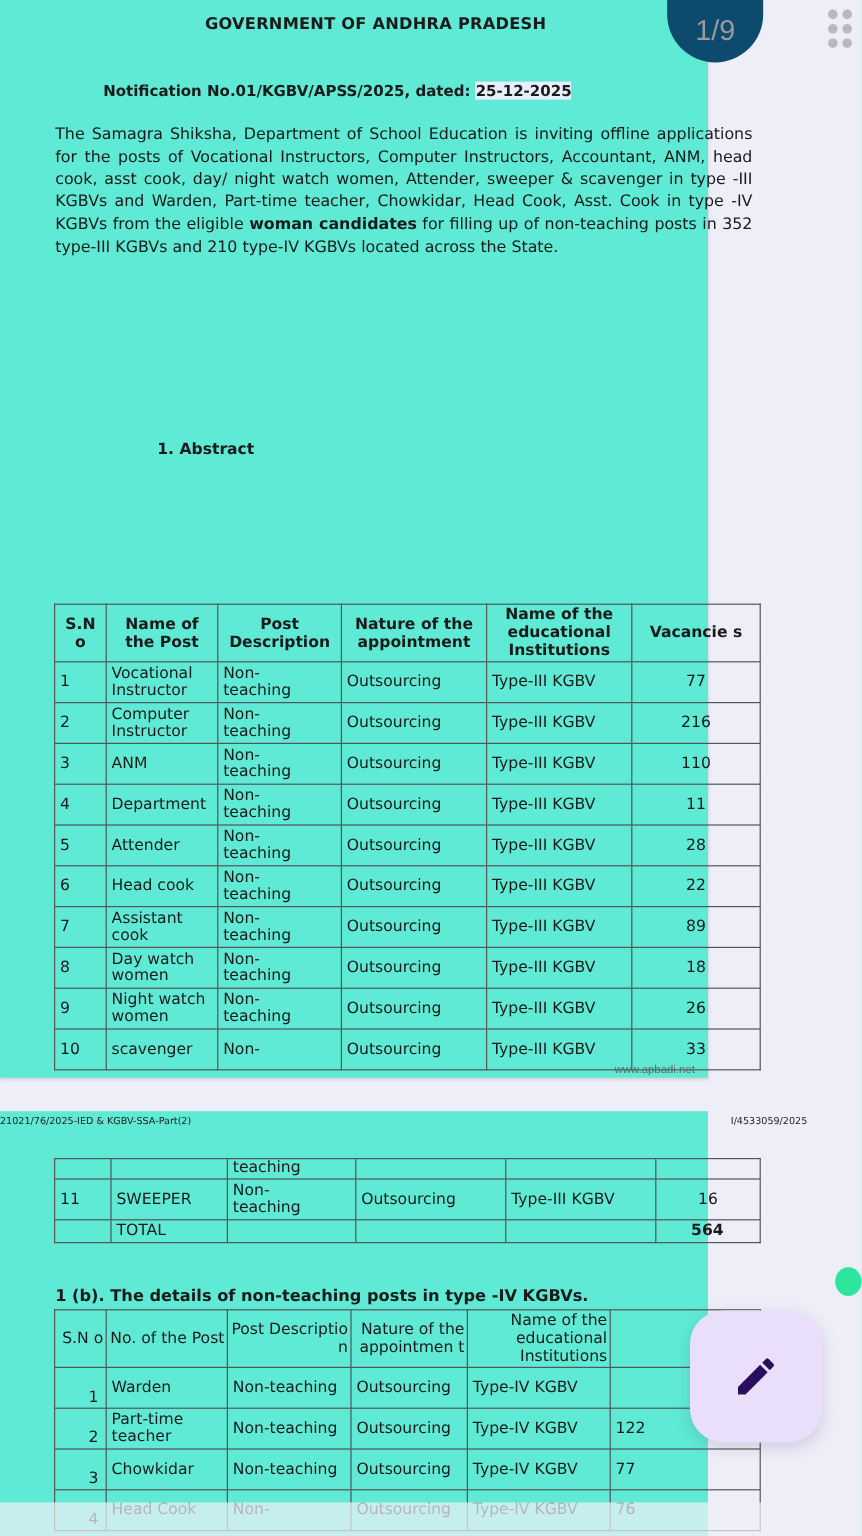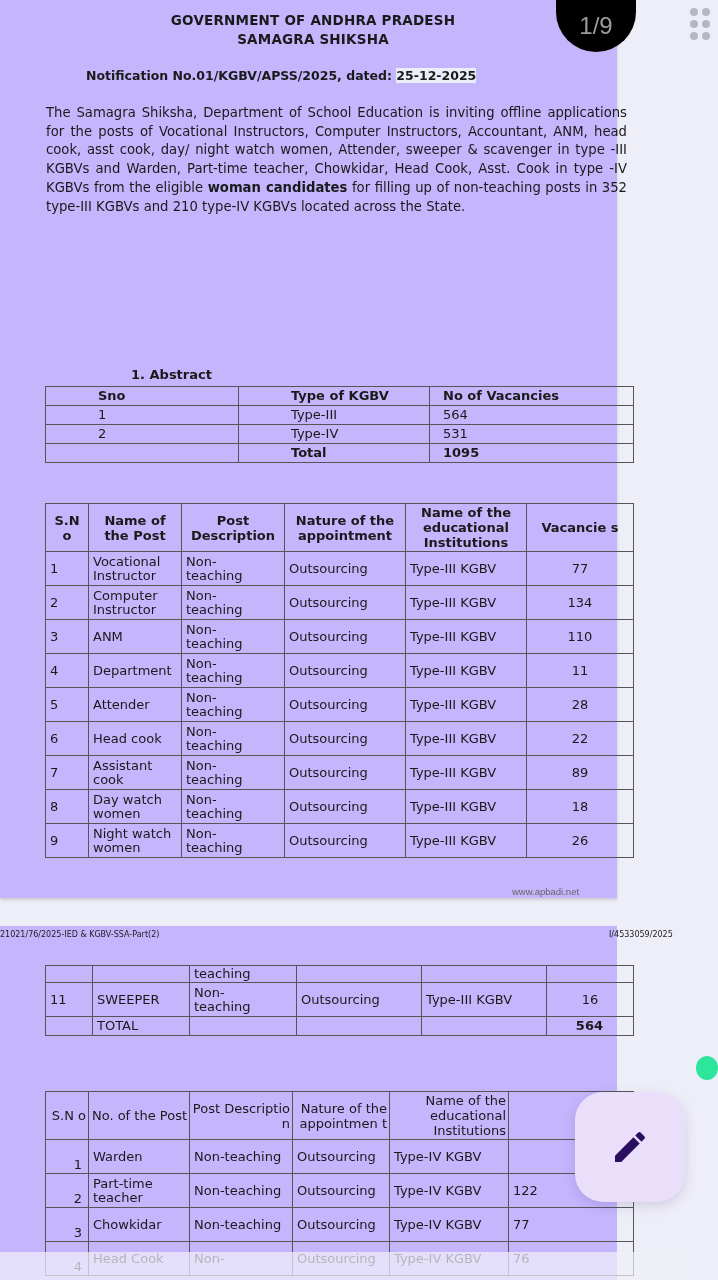--- a/index.html
+++ b/index.html
@@ -4,23 +4,22 @@
 <style>
   html, body { margin: 0; padding: 0; }
   body {
     width: 718px; height: 1280px; overflow: hidden; position: relative;
     background: #eeeef8;
     font-family: "DejaVu Sans", sans-serif;
     color: #1a1a1a;
   }
   .viewer { position: absolute; left: 0; top: 0; width: 718px; height: 1280px; }
   .page {
-    position: absolute; left: 0; background: #c4b5fd;
+    position: absolute; left: 0; background: #5eead4;
     width: 590px;
-    padding-left: 27px;
   }
   .page1 { top: 0; height: 898px; box-shadow: 0 2px 3px rgba(0,0,0,0.15); }
   .page2 { top: 926px; height: 354px; }
   .right-rail { position: absolute; right: 0; top: 0; width: 32px; height: 1280px; background: #eeeef8; }
 
   .hdr { position: absolute; left: 0; width: 626px; text-align: center; font-weight: bold; font-size: 13.5px; letter-spacing: 0.2px; }
   .hdr1 { top: 12px; }
   .hdr2 { top: 31px; }
   .notif { position: absolute; left: 86px; top: 68px; font-size: 12.5px; font-weight: bold; }
   .notif .date { background: #e8eefa; }
@@ -58,21 +57,21 @@
 
   .t3b { left: 45px; top: 39px; width: 589px; }
   .t4 { left: 45px; top: 165px; width: 589px; font-size: 13px; }
   .t4 th { font-weight: normal; text-align: right; line-height: 15px; padding: 1px 2px; }
   .t4 td { line-height: 14px; height: 31px; padding: 1px 4px; vertical-align: middle; }
   .t4 .sn { text-align: right; vertical-align: bottom; padding-right: 6px; }
   .fade { position: absolute; left: 0; top: 1252px; width: 686px; height: 28px; background: rgba(240,240,248,0.72); }
 
   .page-counter {
     position: absolute; left: 556px; top: 0; width: 80px; height: 52px;
-    border-radius: 0 0 40px 40px; background: #000000;
+    border-radius: 0 0 40px 40px; background: #0c4a6e;
     color: #9a9a9a; font-size: 24px; text-align: center; line-height: 52px;
     font-family: "Liberation Sans", sans-serif;
   }
   .grid-btn { position: absolute; left: 690px; top: 8px; width: 22px; height: 34px; }
   .grid-btn i { position: absolute; width: 8px; height: 8px; border-radius: 50%; background: #b8b8c4; }
 
   .fab {
     position: absolute; left: 575px; top: 1092px; width: 110px; height: 110px;
     border-radius: 28px; background: #eadffb;
     box-shadow: 0 4px 12px rgba(80,60,120,0.18);
@@ -81,50 +80,25 @@
   .status-dot { position: absolute; left: 696px; top: 1056px; width: 22px; height: 24px; border-radius: 50%; background: #2ee59d; }
 </style>
 </head>
 <body>
 
 <div class="viewer">
   <div class="right-rail"></div>
 
   <div class="page page1">
     <div class="hdr hdr1">GOVERNMENT OF ANDHRA PRADESH</div>
-    <div class="hdr hdr2">SAMAGRA SHIKSHA</div>
     <div class="notif"><span>Notification No.01/KGBV/APSS/2025, dated: </span><span class="date">25-12-2025</span></div>
 
     <div class="para p1"><span>The Samagra Shiksha, Department of School Education is inviting offline applications for the posts of Vocational Instructors, Computer Instructors, Accountant, ANM, head cook, asst cook, day/ night watch women, Attender, sweeper &amp; scavenger in type -III  KGBVs and  Warden, Part-time teacher, Chowkidar, Head Cook, Asst. Cook in type -IV KGBVs from the eligible </span><b>woman candidates</b><span> for filling up of non-teaching posts in 352 type-III KGBVs and 210 type-IV KGBVs located across the State.</span></div>
 
     <div class="abs-title">1. Abstract</div>
-    <table class="abs-table">
-      <tbody>
-          <tr>
-        <td class="c1 b">Sno</td>
-        <td class="c2 b">Type of KGBV</td>
-        <td class="c3 b">No of Vacancies</td>
-      </tr>
-      <tr>
-        <td class="c1">1</td>
-        <td class="c2">Type-III</td>
-        <td class="c3">564</td>
-      </tr>
-      <tr>
-        <td class="c1">2</td>
-        <td class="c2">Type-IV</td>
-        <td class="c3">531</td>
-      </tr>
-      <tr>
-        <td class="c1"></td>
-        <td class="c2 b">Total</td>
-        <td class="c3 b">1095</td>
-      </tr>
-    </tbody>
-      </table>
 
     <table class="t3">
       <thead>
         <tr>
           <th style="width:38px">S.N o</th>
           <th style="width:88px">Name of the Post</th>
           <th style="width:98px">Post Description</th>
           <th style="width:116px">Nature of the appointment</th>
           <th style="width:116px">Name of the educational Institutions</th>
           <th>Vacancie s</th>
@@ -144,21 +118,21 @@
           </tr>
           <tr>
             <td>2</td>
             <td>Computer Instructor</td>
             <td class="desc">
               <span>Non-</span>
               <span>teaching</span>
             </td>
             <td>Outsourcing</td>
             <td>Type-III KGBV</td>
-            <td class="cn">134</td>
+            <td class="cn">216</td>
           </tr>
           <tr>
             <td>3</td>
             <td>ANM</td>
             <td class="desc">
               <span>Non-</span>
               <span>teaching</span>
             </td>
             <td>Outsourcing</td>
             <td>Type-III KGBV</td>
@@ -222,20 +196,31 @@
           <tr>
             <td>9</td>
             <td>Night watch women</td>
             <td class="desc">
               <span>Non-</span>
               <span>teaching</span>
             </td>
             <td>Outsourcing</td>
             <td>Type-III KGBV</td>
             <td class="cn">26</td>
+          </tr>
+          <tr>
+            <td>10</td>
+            <td>scavenger</td>
+            <td class="desc">
+              <span>Non-</span>
+              <span></span>
+            </td>
+            <td>Outsourcing</td>
+            <td>Type-III KGBV</td>
+            <td class="cn">33</td>
           </tr>
         </tbody>
     </table>
 
     <div class="footer-l">GSR INFO - www.gsrmaths.in</div>
     <div class="footer-r">www.apbadi.net</div>
   </div>
 
   <div class="page page2">
     <div class="p2-left">21021/76/2025-IED &amp; KGBV-SSA-Part(2)</div>
@@ -266,20 +251,21 @@
         <td style="height:16px"></td>
         <td style="height:16px">TOTAL</td>
         <td style="height:16px"></td>
         <td style="height:16px"></td>
         <td style="height:16px"></td>
         <td style="height:16px;text-align:right;padding-right:30px" class="b">564</td>
       </tr>
     </tbody>
       </table>
 
+    <div class="sec-title" style="top:146px">1 (b). The details of non-teaching posts in type -IV KGBVs.</div>
     <table class="t4">
       <thead>
         <tr>
           <th style="width:38px">S.N o</th>
           <th style="width:96px">No. of the Post</th>
           <th style="width:98px">Post Descriptio n</th>
           <th style="width:92px">Nature of the appointmen t</th>
           <th style="width:114px">Name of the educational Institutions</th>
           <th>Vac</th>
         </tr>

